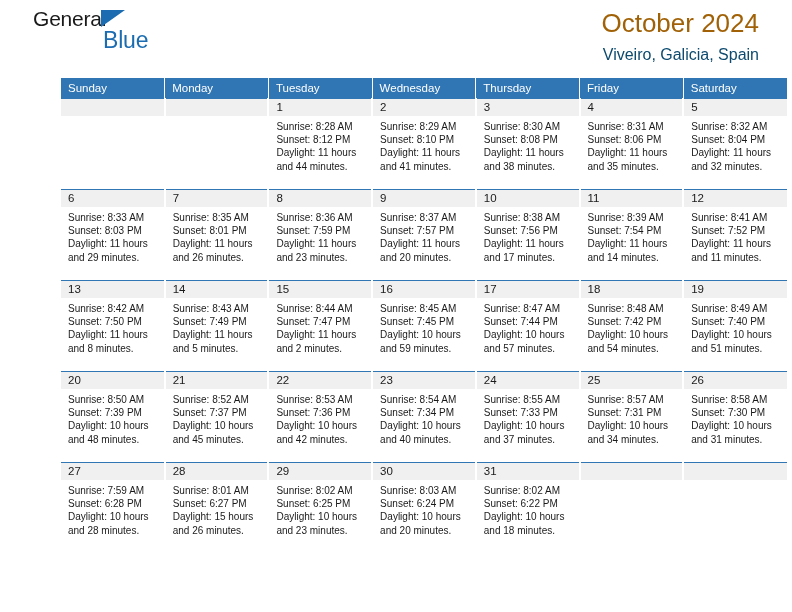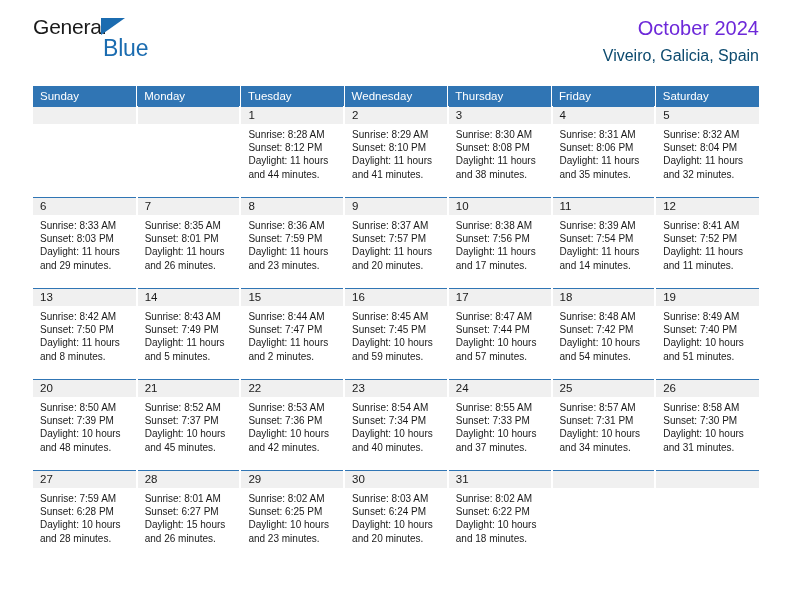--- a/index.html
+++ b/index.html
@@ -24,21 +24,20 @@
   }
 
   
   .header {
     height: 78px;
     display: flex;
     align-items: flex-start;
     justify-content: space-between;
     padding-top: 8px;
     box-sizing: border-box;
-    margin-top: 8px;
   }
 
   .logo {
     position: relative;
     width: 130px;
     height: 52px;
     line-height: 1;
     user-select: none;
   }
   .logo-general {
@@ -67,39 +66,40 @@
     letter-spacing: -0.2px;
     color: #1b6cb0;
     font-family: "Liberation Sans", sans-serif;
   }
 
   .titles {
     text-align: right;
     padding-top: 1px;
   }
   .cal-title {
-    font-size: 20px;
+    font-size: 26px;
     font-weight: normal;
-    color: #6d28d9;
+    color: #a16207;
     line-height: 1.12;
     white-space: nowrap;
   }
   .cal-subtitle {
     font-size: 16px;
     color: #0c4a6e;
     margin-top: 8px;
     line-height: 1.1;
     white-space: nowrap;
   }
 
   
   .calendar {
     width: 726px;
     border-collapse: collapse;
     table-layout: fixed;
+    margin-left: 28px;
   }
 
   .dow-row th {
     background: #3075b4;
     color: #ffffff;
     font-size: 11.5px;
     font-weight: normal;
     text-align: left;
     padding: 4px 0 4px 7px;
     height: 19px;

